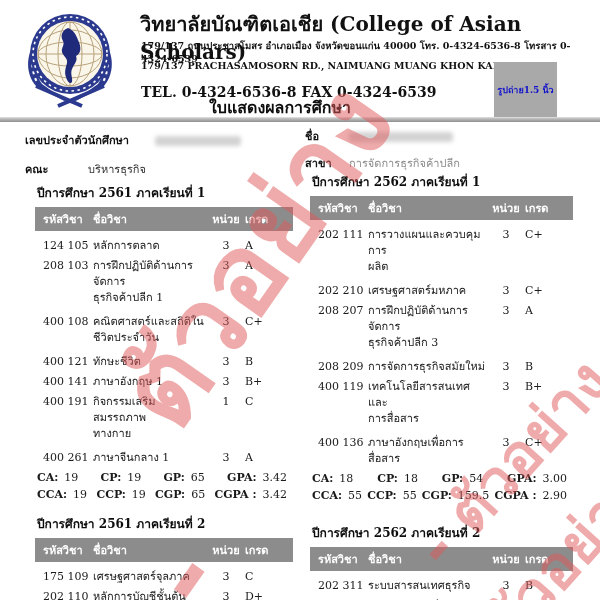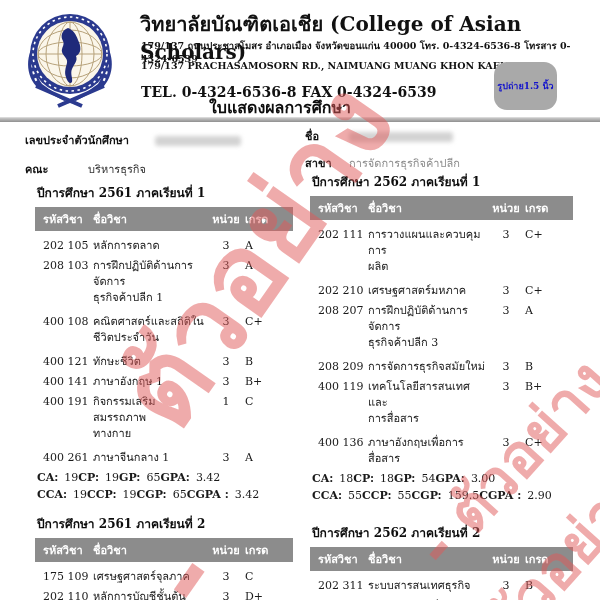--- a/index.html
+++ b/index.html
@@ -8,22 +8,22 @@
     background:#ffffff;color:#1a1a1a;
     font-family:"DejaVu Serif","Liberation Serif",serif;
   }
   
   .logo{position:absolute;left:12px;top:6px;width:116px;height:108px;}
   .inst-title{position:absolute;left:140px;top:8px;width:440px;font-size:20px;font-weight:bold;color:#111;}
   .addr-th{position:absolute;left:141px;top:38px;width:450px;font-size:9.5px;font-weight:bold;color:#111;}
   .addr-en{position:absolute;left:141px;top:60px;width:440px;font-size:9.5px;font-weight:bold;color:#111;}
   .telfax{position:absolute;left:141px;top:84px;width:300px;font-size:14px;font-weight:bold;color:#111;}
   .doc-title{position:absolute;left:120px;top:95px;width:320px;text-align:center;font-size:16px;font-weight:bold;color:#0d0d0d;}
-  .photo-box{position:absolute;left:494px;top:62px;width:63px;height:48px;background:#a9a9a9;
-    display:flex;align-items:center;justify-content:center;border-radius:13px;}
+  .photo-box{position:absolute;left:494px;top:62px;width:63px;height:55px;background:#a9a9a9;
+    display:flex;align-items:center;justify-content:center;}
   .photo-box span{color:#1313cc;font-size:9px;font-weight:bold;}
   .hrule{position:absolute;left:0;top:117px;width:600px;height:4px;
     background:linear-gradient(#c7c7c7,#8f8f8f);border-top:1px solid #d9d9d9;}
   
   .info{position:absolute;font-size:11px;}
   .lbl{font-weight:bold;color:#111;}
   .val{color:#333;}
   .smudge{display:inline-block;height:10px;border-radius:3px;background:rgba(140,140,140,.38);
     filter:blur(2px);vertical-align:middle;}
   .faded{color:#8d8d8d;filter:blur(.4px);}
@@ -37,21 +37,21 @@
   #col-right .sec + .sec{margin-top:20px;}
   .thead{display:flex;background:#8c8c8c;color:#ffffff;font-weight:bold;
     padding:3px 0 3px 0;margin-bottom:7px;}
   .row{display:flex;line-height:16px;margin-bottom:4px;}
   .row.two{margin-bottom:8px;}
   .c-code{width:46px;padding-left:8px;flex:none;}
   .c-name{flex:1;padding-left:4px;}
   .c-cred{width:38px;flex:none;text-align:center;}
   .c-grade{width:48px;flex:none;}
   .thead .c-code{padding-left:8px;}
-  .sumrow{display:flex;line-height:15px;margin-bottom:2px;
+  .sumrow{display:flex;justify-content:space-between;line-height:15px;margin-bottom:2px;
     padding:0 6px 0 2px;}
   .sumrow .pair b{margin-right:6px;}
   
   .wm{position:absolute;color:#e05a5a;opacity:.5;font-family:"DejaVu Sans","Liberation Sans",sans-serif;
     font-weight:bold;line-height:1;pointer-events:none;z-index:9;white-space:nowrap;}
   .wm1{left:40px;top:200px;width:430px;font-size:112px;transform:rotate(-55deg);text-align:center;}
   .wm2{left:388px;top:438px;width:240px;font-size:60px;transform:rotate(-48deg);text-align:center;}
   .wm3{left:455px;top:528px;width:220px;font-size:60px;transform:rotate(-48deg);text-align:center;}
   .wm4{left:130px;top:525px;width:110px;font-size:105px;transform:rotate(-55deg);text-align:center;}
 </style>
@@ -114,21 +114,21 @@
 <div class="col" id="col-left">
     <div class="sec">
       <div class="sec-title">ปีการศึกษา 2561 ภาคเรียนที่ 1</div>
       <div class="thead">
         <span class="c-code">รหัสวิชา</span>
         <span class="c-name">ชื่อวิชา</span>
         <span class="c-cred">หน่วย</span>
         <span class="c-grade">เกรด</span>
       </div>
       <div class="row">
-        <span class="c-code">202 105</span>
+        <span class="c-code">124 105</span>
         <span class="c-name">
           <div>หลักการตลาด</div>
         </span>
         <span class="c-cred">3</span>
         <span class="c-grade">A</span>
       </div>
       <div class="row two">
         <span class="c-code">208 103</span>
         <span class="c-name">
           <div>การฝึกปฏิบัติด้านการจัดการ</div>

